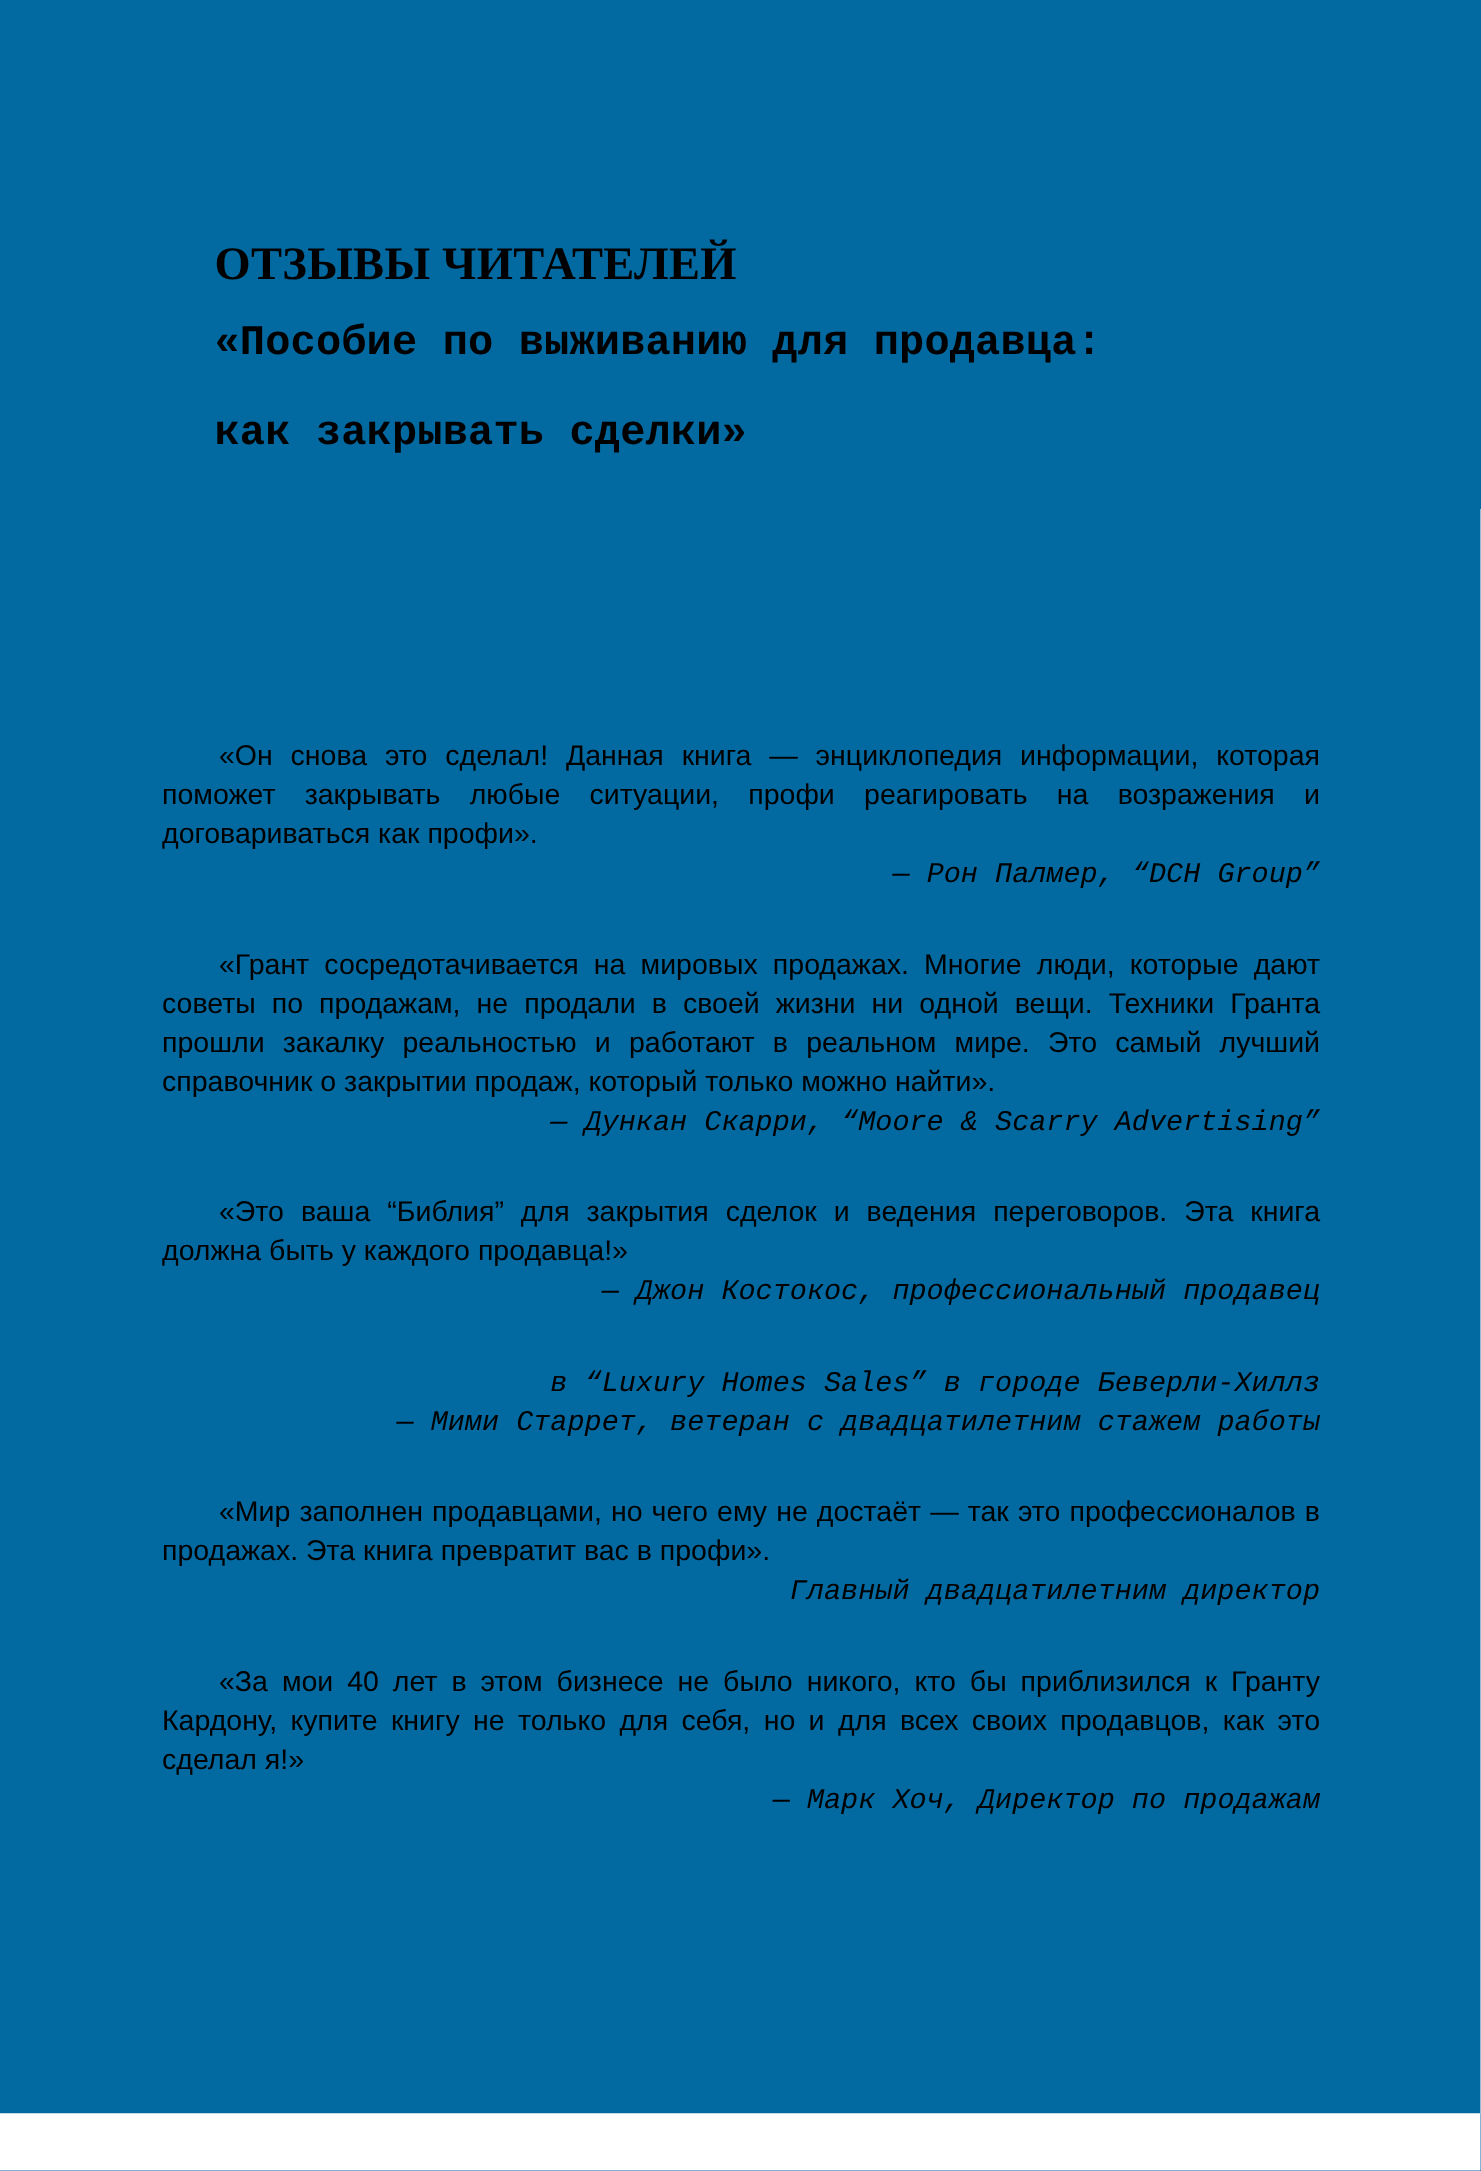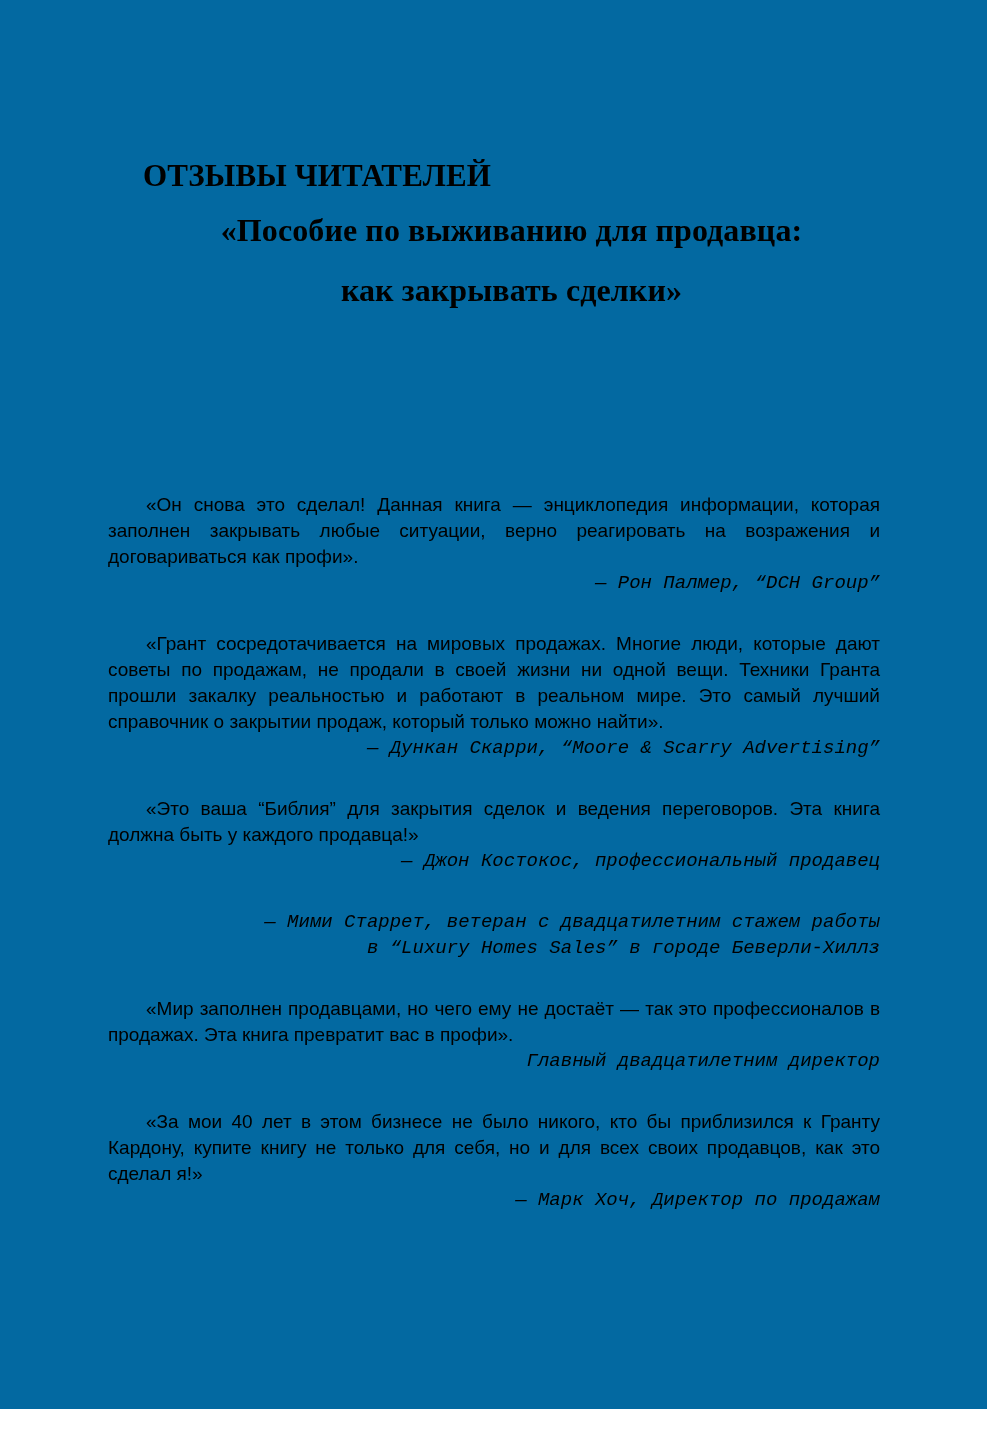--- a/index.html
+++ b/index.html
@@ -33,28 +33,27 @@
     font-family: "Liberation Serif", "DejaVu Serif", serif;
     font-weight: bold;
     font-size: 31px;
     line-height: 36px;
     color: #000000;
     margin: 0 0 0 35px;
     letter-spacing: 0.2px;
   }
 
   .subtitle {
-    font-family: Liberation Serif, serif;
+    font-family: Liberation Mono, monospace;
     font-weight: bold;
-    font-size: 32px;
+    font-size: 28px;
     line-height: 60px;
     color: #000000;
     margin: 6px 0 0 35px;
     letter-spacing: 0.1px;
-    text-align: center;
   }
 
   .subtitle-line {
     display: block;
     white-space: nowrap;
   }
 
   
   .quotes {
     margin-top: 172px;
@@ -105,21 +104,21 @@
 
       <h2 class="subtitle">
         <span class="subtitle-line">«Пособие по выживанию для продавца:</span>
         <span class="subtitle-line">как закрывать сделки»</span>
       </h2>
     </div>
 
     <div class="quotes">
 
       <div class="quote-block">
-        <p class="quote-text">«Он снова это сделал! Данная книга — энциклопедия информации, ко­торая заполнен закрывать любые ситуации, верно реагировать на возра­жения и договариваться как профи».</p>
+        <p class="quote-text">«Он снова это сделал! Данная книга — энциклопедия информации, ко­торая поможет закрывать любые ситуации, профи реагировать на возра­жения и договариваться как профи».</p>
         <p class="attribution">
           <span class="attr-line">— Рон Палмер, “DCH Group”</span>
         </p>
       </div>
 
       <div class="quote-block">
         <p class="quote-text">«Грант сосредотачивается на мировых продажах. Многие люди, кото­рые дают советы по продажам, не продали в своей жизни ни одной вещи. Техники Гранта прошли закалку реальностью и работают в реальном мире. Это самый лучший справочник о закрытии продаж, который только можно найти».</p>
         <p class="attribution">
           <span class="attr-line">— Дункан Скарри, “Moore &amp; Scarry Advertising”</span>
         </p>
@@ -127,22 +126,22 @@
 
       <div class="quote-block">
         <p class="quote-text">«Это ваша “Библия” для закрытия сделок и ведения переговоров. Эта книга должна быть у каждого продавца!»</p>
         <p class="attribution">
           <span class="attr-line">— Джон Костокос, профессиональный продавец</span>
         </p>
       </div>
 
       <div class="quote-block">
         <p class="attribution">
+          <span class="attr-line">в “Luxury Homes Sales” в городе Беверли-Хиллз</span>
           <span class="attr-line">— Мими Старрет, ветеран с двадцатилетним стажем работы</span>
-          <span class="attr-line">в “Luxury Homes Sales” в городе Беверли-Хиллз</span>
         </p>
       </div>
 
       <div class="quote-block">
         <p class="quote-text">«Мир заполнен продавцами, но чего ему не достаёт — так это профес­сионалов в продажах. Эта книга превратит вас в профи».</p>
         <p class="attribution">
           <span class="attr-line">Главный двадцатилетним директор</span>
         </p>
       </div>
 

